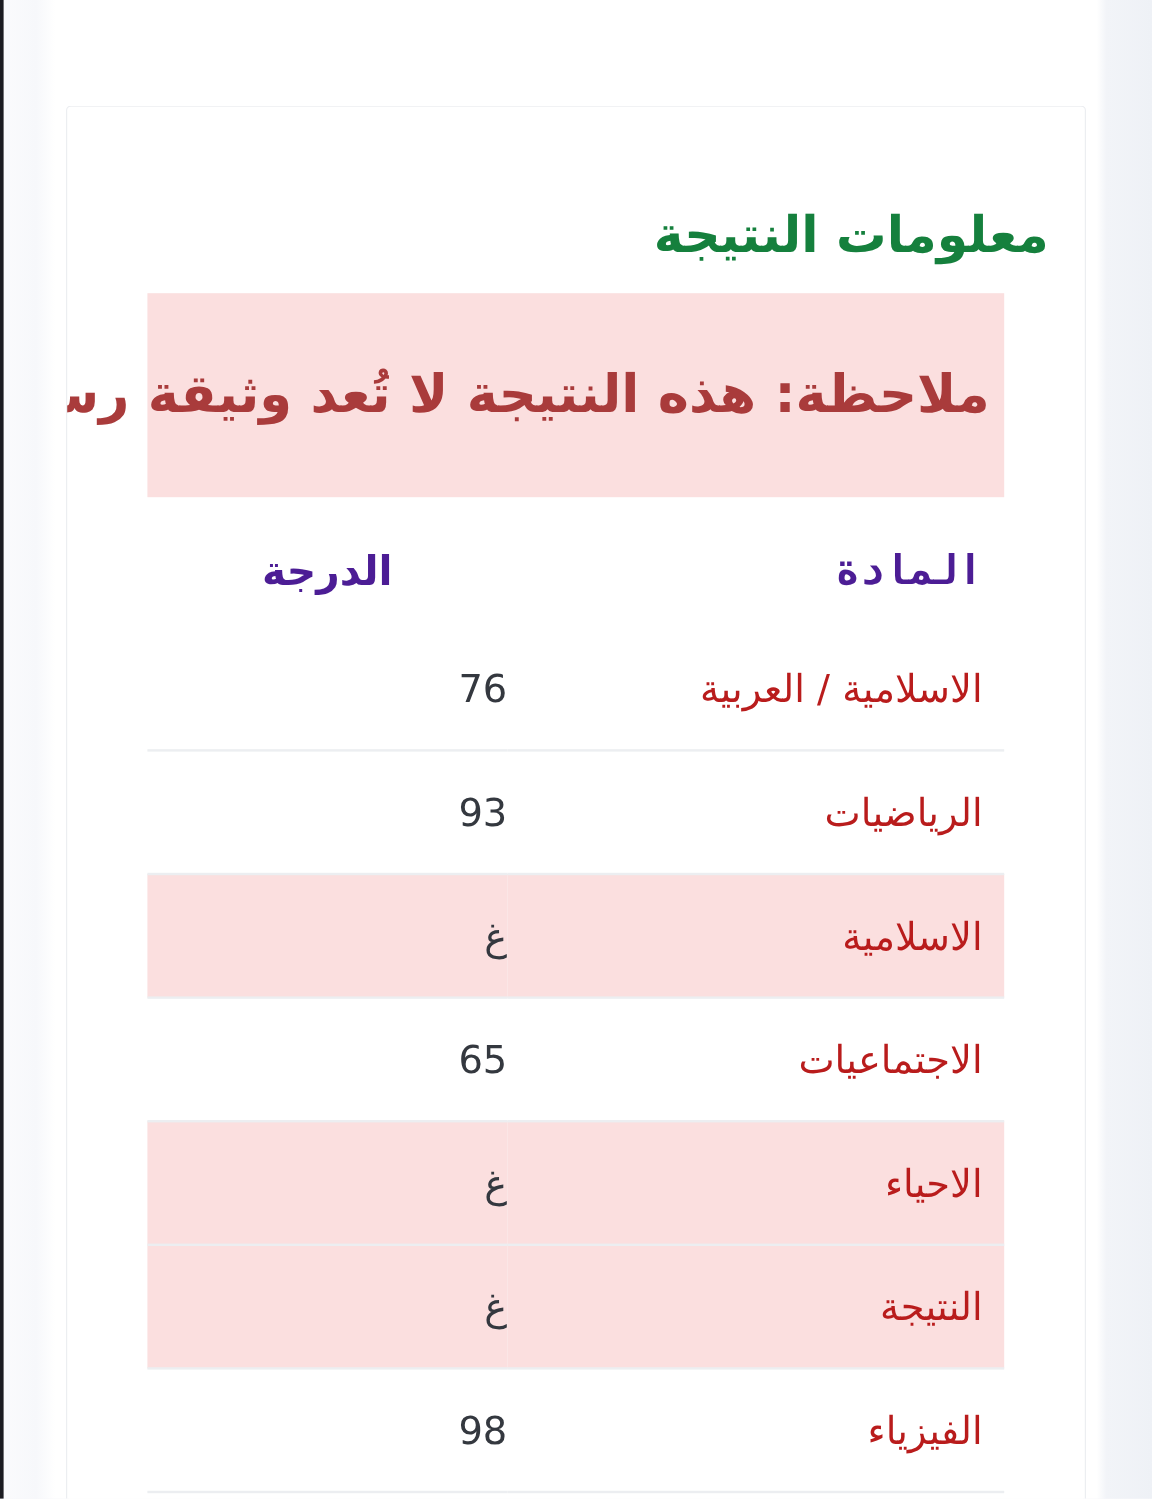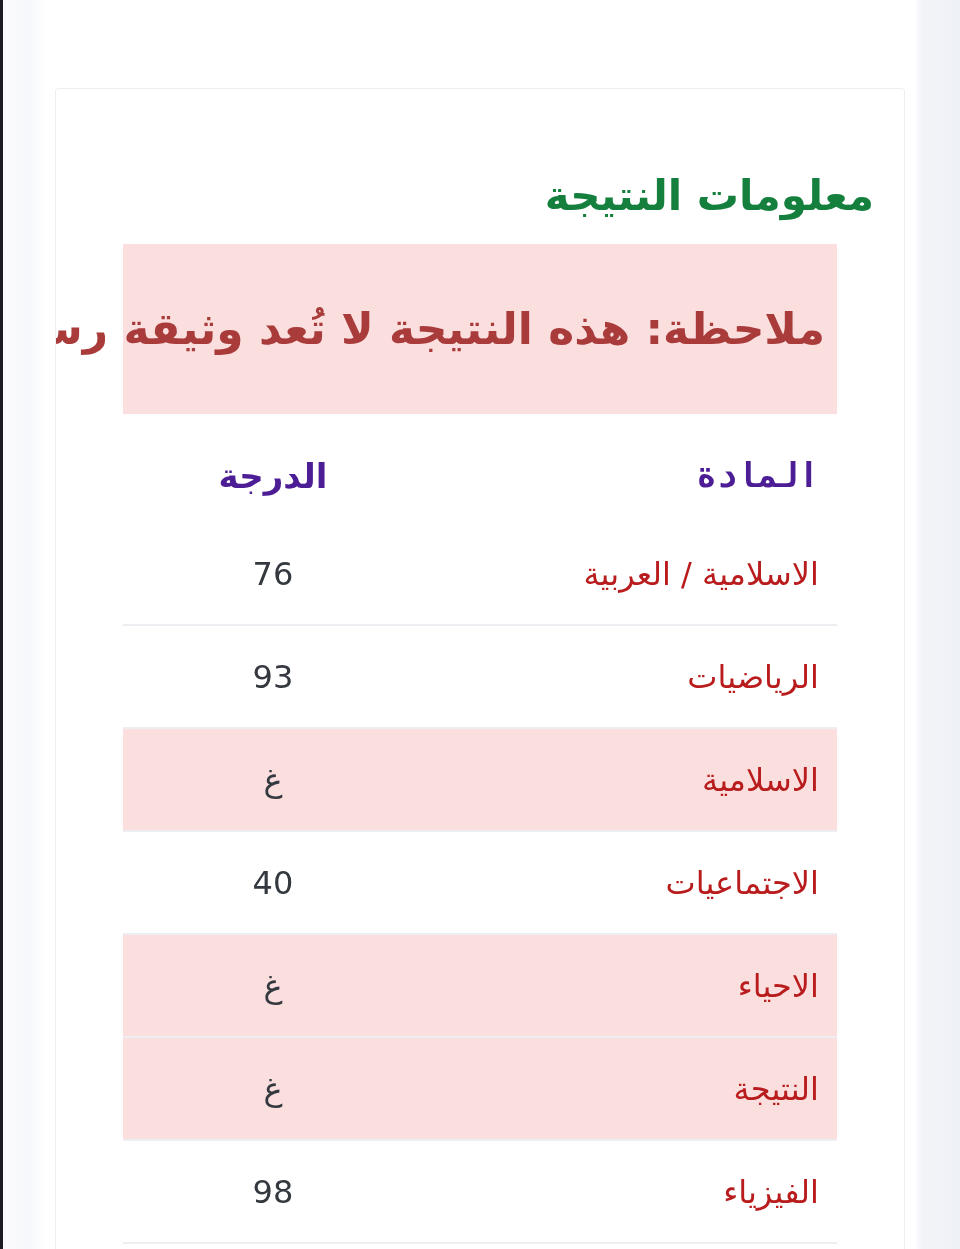--- a/index.html
+++ b/index.html
@@ -122,21 +122,21 @@
   .grades-table td {
     font-size: 32px;
     font-weight: 400;
     color: #b91c1c;
     padding: 0;
     height: 101px;
     vertical-align: middle;
     border-bottom: 2px solid #eceef1;
   }
   .grades-table td.td-subject { text-align: right; padding-right: 18px; }
-  .grades-table td.td-grade   { text-align: center; color: #34383f; }
+  .grades-table td.td-grade   { color: #34383f; }
 
   .grades-table tr.row-absent td {
     background: #fbdfdf;
   }
 
   .grades-table tr.row-absent td.td-grade {
     color: #34383f;
   }
 </style>
 </head>
@@ -173,21 +173,21 @@
           <tr>
             <td class="td-subject">الرياضيات</td>
             <td class="td-grade">93</td>
           </tr>
           <tr class="row-absent">
             <td class="td-subject">الاسلامية</td>
             <td class="td-grade">غ</td>
           </tr>
           <tr>
             <td class="td-subject">الاجتماعيات</td>
-            <td class="td-grade">40</td>
+            <td class="td-grade">65</td>
           </tr>
           <tr class="row-absent">
             <td class="td-subject">الاحياء</td>
             <td class="td-grade">غ</td>
           </tr>
           <tr class="row-absent">
             <td class="td-subject">النتيجة</td>
             <td class="td-grade">غ</td>
           </tr>
           <tr>

